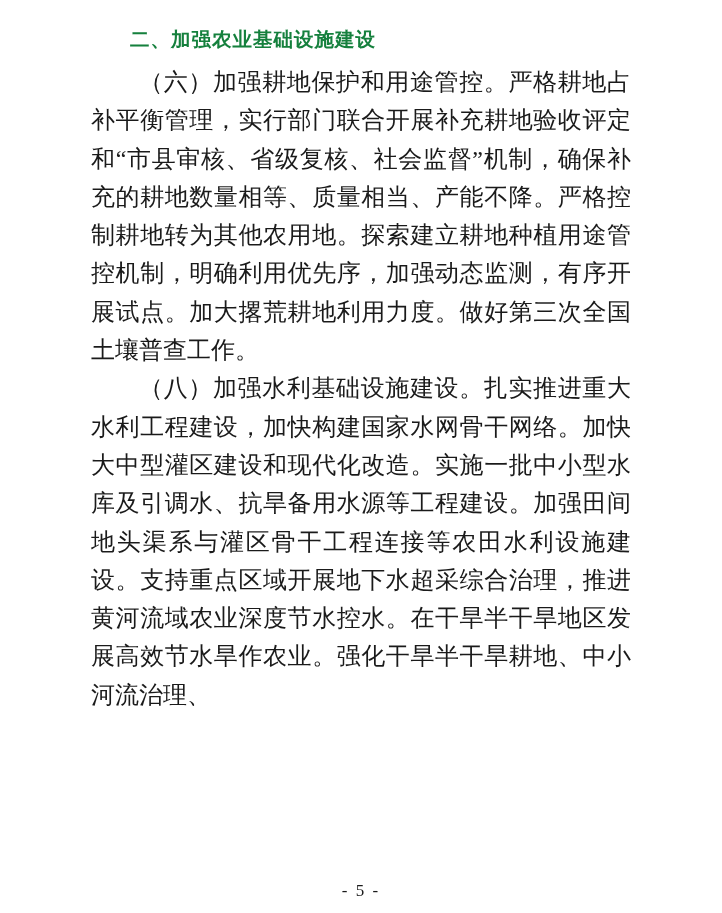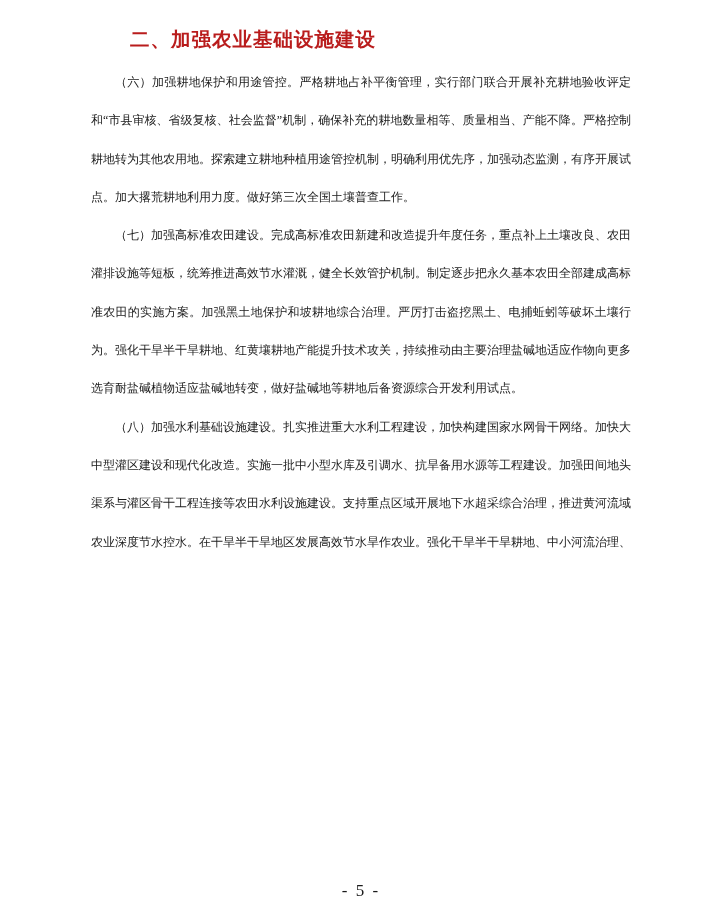--- a/index.html
+++ b/index.html
@@ -27,26 +27,26 @@
       width: 540px;
     }
 
     .section-heading {
       font-size: 19.5px;
       font-weight: bold;
       line-height: 38px;
       text-indent: 2em;
       letter-spacing: 1px;
       margin-bottom: 4px;
-      color: #b91c1c;
+      color: #15803d;
       font-family: "Liberation Serif", "DejaVu Serif", serif;
     }
 
     .para {
-      font-size: 12px;
+      font-size: 24px;
       line-height: 38.3px;
       text-indent: 2em;
       text-align: justify;
       text-justify: inter-character;
       text-align-last: left;
       color: #1a1a1a;
       word-break: break-all;
     }
 
     .footer {
@@ -74,21 +74,20 @@
 <body>
 
 <div class="page">
 
   <div class="content">
 
     <div class="section-heading">二、加强农业基础设施建设</div>
 
     <p class="para">（六）加强耕地保护和用途管控。严格耕地占补平衡管理，实行部门联合开展补充耕地验收评定和“市县审核、省级复核、社会监督”机制，确保补充的耕地数量相等、质量相当、产能不降。严格控制耕地转为其他农用地。探索建立耕地种植用途管控机制，明确利用优先序，加强动态监测，有序开展试点。加大撂荒耕地利用力度。做好第三次全国土壤普查工作。</p>
 
-    <p class="para">（七）加强高标准农田建设。完成高标准农田新建和改造提升年度任务，重点补上土壤改良、农田灌排设施等短板，统筹推进高效节水灌溉，健全长效管护机制。制定逐步把永久基本农田全部建成高标准农田的实施方案。加强黑土地保护和坡耕地综合治理。严厉打击盗挖黑土、电捕蚯蚓等破坏土壤行为。强化干旱半干旱耕地、红黄壤耕地产能提升技术攻关，持续推动由主要治理盐碱地适应作物向更多选育耐盐碱植物适应盐碱地转变，做好盐碱地等耕地后备资源综合开发利用试点。</p>
 
     <p class="para">（八）加强水利基础设施建设。扎实推进重大水利工程建设，加快构建国家水网骨干网络。加快大中型灌区建设和现代化改造。实施一批中小型水库及引调水、抗旱备用水源等工程建设。加强田间地头渠系与灌区骨干工程连接等农田水利设施建设。支持重点区域开展地下水超采综合治理，推进黄河流域农业深度节水控水。在干旱半干旱地区发展高效节水旱作农业。强化干旱半干旱耕地、中小河流治理、</p>
 
   </div>
 
   <div class="footer">
     <span class="page-number">- 5 -</span>
   </div>
 
 </div>

